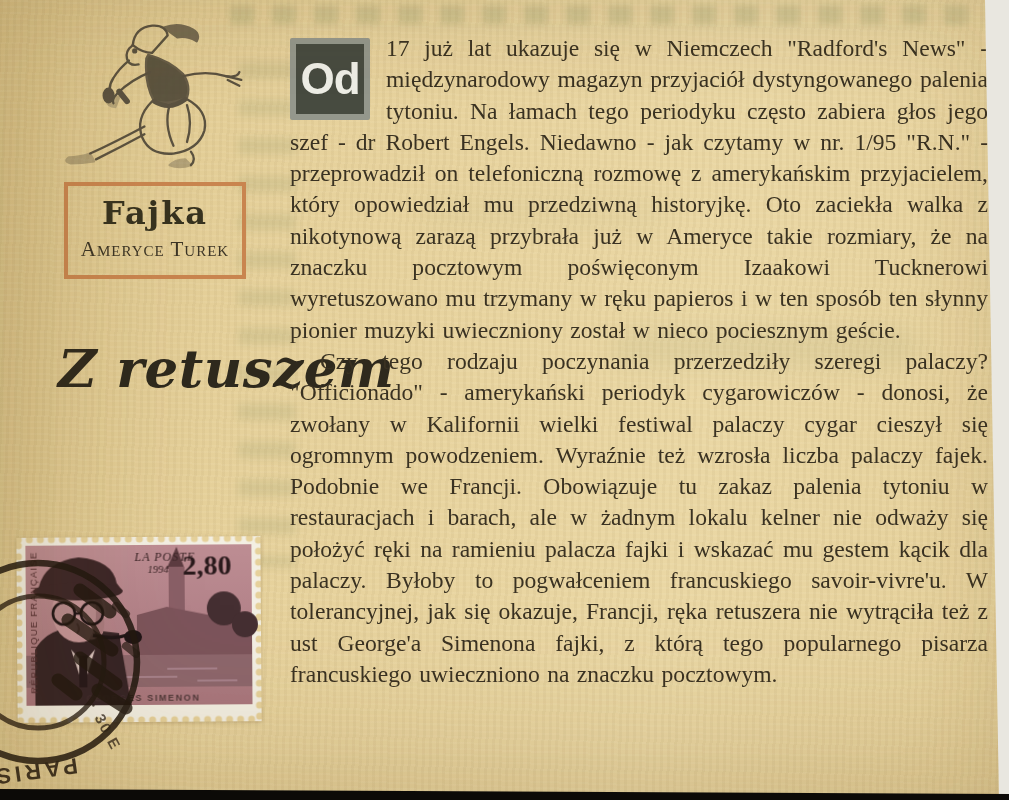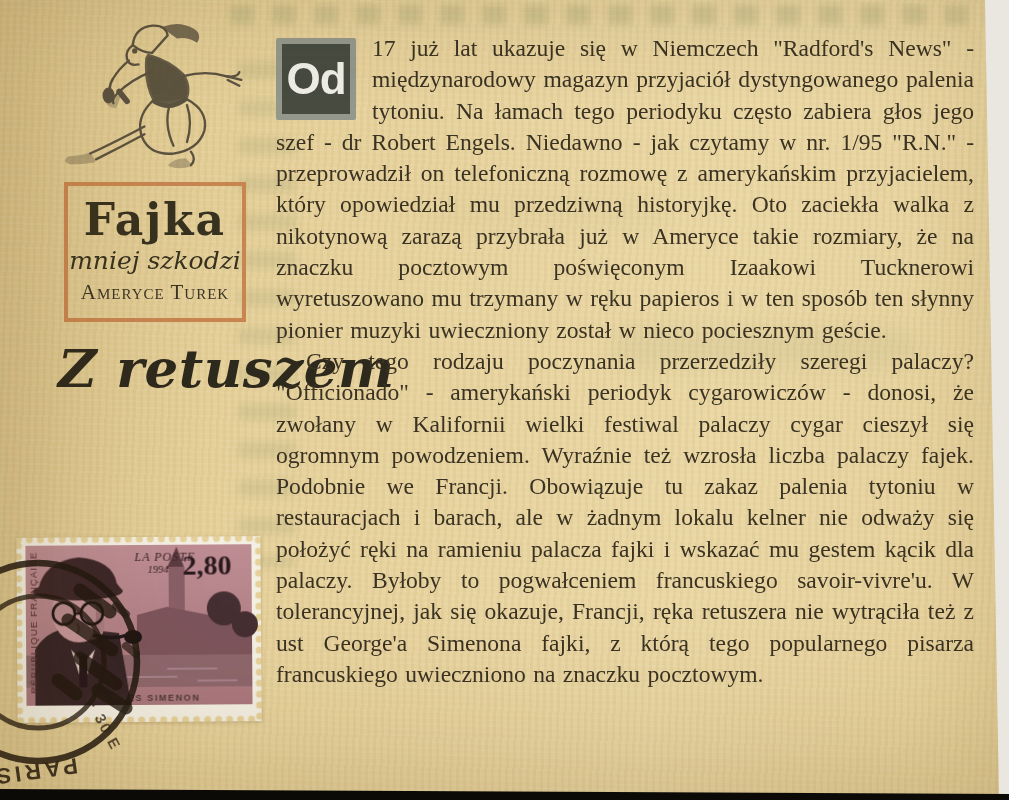--- a/index.html
+++ b/index.html
@@ -27,37 +27,37 @@
     background:repeating-linear-gradient(180deg,rgba(134,142,96,.5) 0 16px,rgba(134,142,96,0) 16px 38px);}
   .ghost-blob1{left:610px;top:328px;width:310px;height:40px;background:rgba(134,142,96,.35);
     filter:blur(11px);opacity:.28;border-radius:20px;}
   .ghost-blob2{left:420px;top:196px;width:250px;height:34px;background:rgba(134,142,96,.3);
     filter:blur(12px);opacity:.16;border-radius:18px;}
 
   
   .illustration{position:absolute;left:52px;top:16px;z-index:2;}
   .fajka-box{position:absolute;left:64px;top:182px;width:174px;z-index:2;
     border:4px solid #c9854f;text-align:center;padding:8px 0 13px;}
-  .fajka-title{font-family:"DejaVu Serif",serif;font-weight:bold;font-size:44px;
+  .fajka-title{font-family:"DejaVu Serif",serif;font-weight:bold;font-size:32px;
     letter-spacing:2px;color:#37321f;}
   .fajka-sub{font-family:"DejaVu Serif",serif;font-style:italic;font-size:25px;
     margin-top:1px;color:#37321f;}
   .fajka-author{font-variant:small-caps;font-family:"Liberation Serif",serif;font-size:21px;
     letter-spacing:1px;margin-top:5px;color:#3c3526;}
   .headline{position:absolute;left:42px;top:318px;z-index:2;margin:16px;
     font-family:"DejaVu Serif",serif;font-style:italic;font-weight:bold;
     font-size:53px;line-height:1.3;color:#2e291d;letter-spacing:.5px;}
 
   
   .stamp{position:absolute;left:17px;top:537px;z-index:2;transform:rotate(-.4deg);
     filter:drop-shadow(0 1px 2px rgba(80,50,10,.25));}
   .postmark{position:absolute;left:-70px;top:548px;z-index:3;opacity:.95;}
 
   
-  .article{position:absolute;left:276px;top:33px;width:698px;z-index:2;
+  .article{position:absolute;left:290px;top:33px;width:698px;z-index:2;
     font-size:23.6px;line-height:31.3px;color:#3a3222;word-spacing:1.5px;}
   .article p{margin:0;text-align:justify;}
   .article .p2{text-indent:30px;}
   .dropcap{float:left;width:68px;height:70px;border:6px solid #94978c;border-radius:2px;
     background:#474b40;color:#eeeee6;text-align:center;margin:5px 16px 2px 0;
     font-family:"Liberation Sans",sans-serif;font-weight:bold;font-size:44px;line-height:70px;
     letter-spacing:-1px;}
 </style>
 </head>
 <body>
@@ -93,21 +93,20 @@
         <path d="M92,122 Q66,136 42,148"></path>
         <path d="M36,142 Q24,146 14,146 Q8,150 16,152 Q28,152 40,150 Z" fill="#5b5240" opacity="0.35"></path>
         <path d="M140,140 Q146,148 140,154"></path>
         <path d="M140,154 Q128,158 118,154 Q124,148 134,148 Z" fill="#5b5240" opacity="0.35"></path>
       </g>
     </svg>
   </div>
 
   <div class="fajka-box">
     <div class="fajka-title">Fajka</div>
-    <div class="fajka-sub">mniej szkodzi</div>
     <div class="fajka-author">Ameryce Turek</div>
   </div>
 
   <h1 class="headline">
     <span>Z retuszem</span><br>
   </h1>
 
   <div class="stamp">
     <svg width="244" height="185" viewBox="0 0 244 185">
       <defs>

